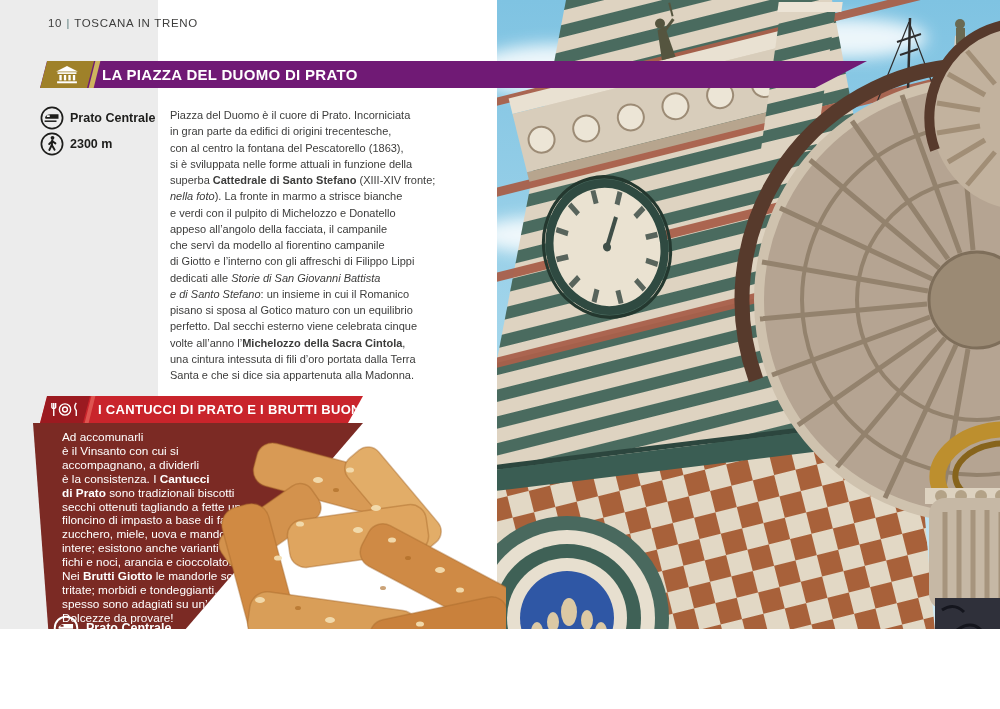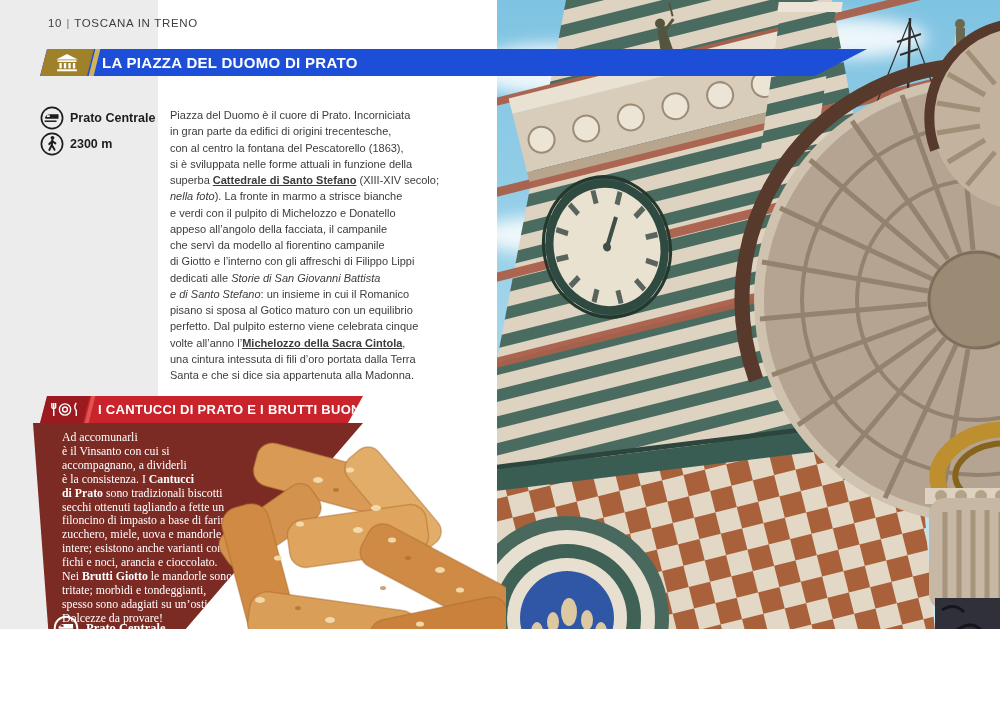--- a/index.html
+++ b/index.html
@@ -10,53 +10,53 @@
   
   .pg-header{position:absolute;left:48px;top:17px;font-size:11.5px;letter-spacing:.7px;
              color:#3e3e3d;z-index:6;}
   .pg-header .sep{color:#93a7a7;margin:0 4px;font-weight:bold;}
 
   
   .photo{position:absolute;left:497px;top:0;width:503px;height:655px;z-index:5;}
   .photo svg{display:block;}
 
   
-  .gold-banner{position:absolute;left:40px;top:49px;width:827px;height:27px;background:#1d4ed8;
+  .gold-banner{position:absolute;left:40px;top:61px;width:827px;height:27px;background:#701a75;
                clip-path:polygon(7px 0,100% 0,calc(100% - 52px) 100%,0 100%);z-index:30;}
   .gold-cap{position:absolute;left:0;top:0;width:54px;height:27px;background:#9f8129;
             clip-path:polygon(7px 0,100% 0,calc(100% - 7px) 100%,0 100%);}
   .gold-sliver{position:absolute;left:52px;top:0;width:5px;height:27px;background:#cdb45e;
                transform:skewX(-14deg);}
   .banner-title{position:absolute;left:62px;top:0;line-height:27px;color:#fff;font-weight:bold;
                 font-size:15px;letter-spacing:.3px;white-space:nowrap;}
   .cap-icon{position:absolute;left:14px;top:5px;}
 
   
   .station-info{position:absolute;left:40px;top:105px;z-index:6;color:#1d1d1b;}
   .si-row{display:flex;align-items:center;gap:6px;height:26px;}
   .si-label{font-weight:bold;font-size:12.5px;}
 
   
   .main-text{position:absolute;left:170px;top:107px;width:318px;font-size:11px;
              line-height:16.25px;color:#3c3c3b;white-space:pre-line;z-index:6;}
-  .main-text b{font-weight:bold;text-decoration:underline;} .main-text i{font-style:italic;}
+  .main-text b{font-weight:bold;} .main-text i{font-style:italic;}
 
   
   .red-banner{position:absolute;left:40px;top:396px;width:323px;height:27px;background:#c9242b;
               clip-path:polygon(7px 0,100% 0,calc(100% - 15px) 100%,0 100%);z-index:30;}
   .red-cap{position:absolute;left:0;top:0;width:50px;height:27px;background:#9b1a20;
            clip-path:polygon(7px 0,100% 0,calc(100% - 7px) 100%,0 100%);}
   .red-sliver{position:absolute;left:48px;top:0;width:4px;height:27px;background:#de5450;
               transform:skewX(-14deg);}
   .red-banner .banner-title{left:58px;font-size:13px;}
   .red-banner .cap-icon{left:10px;top:6px;}
 
   
   .red-box{position:absolute;left:33px;top:423px;width:330px;height:232px;background:#7b2a24;
-           clip-path:polygon(0 0,100% 0,39.5% 100%,5.2% 100%);z-index:10;font-family:Liberation Serif, serif;}
+           clip-path:polygon(0 0,100% 0,39.5% 100%,5.2% 100%);z-index:10;}
   .box-text{position:absolute;left:29px;top:8px;width:248px;color:#fff;font-size:11.8px;
             line-height:13.9px;white-space:pre-line;}
   .box-text b{font-weight:bold;}
   .box-station{position:absolute;left:20px;top:192px;display:flex;align-items:center;gap:7px;
                color:#fff;font-weight:bold;font-size:12.5px;}
 
   
   .cantucci{position:absolute;left:208px;top:438px;width:298px;height:250px;z-index:20;}
 </style>
 </head>
@@ -250,30 +250,30 @@
         </g>
       </svg>
       <span class="si-label">2300 m</span>
     </div>
   </div>
 
   <div class="main-text"><span>Piazza del Duomo è il cuore di Prato. Incorniciata
 in gran parte da edifici di origini trecentesche,
 con al centro la fontana del Pescatorello (1863),
 si è sviluppata nelle forme attuali in funzione della
-superba </span><b>Cattedrale di Santo Stefano</b><span> (XIII-XIV secolo;
+superba </span><b>Cattedrale di Santo Stefano</b><span> (XIII-XIV fronte;
 </span><i>nella foto</i><span>). La fronte in marmo a strisce bianche
 e verdi con il pulpito di Michelozzo e Donatello
 appeso all’angolo della facciata, il campanile
 che servì da modello al fiorentino campanile
 di Giotto e l’interno con gli affreschi di Filippo Lippi
 dedicati alle </span><i>Storie di San Giovanni Battista
 e di Santo Stefano</i><span>: un insieme in cui il Romanico
 pisano si sposa al Gotico maturo con un equilibrio
-perfetto. Dal pulpito esterno viene celebrata cinque
+perfetto. Dal secchi esterno viene celebrata cinque
 volte all’anno l’</span><b>Michelozzo della Sacra Cintola</b><span>,
 una cintura intessuta di fili d’oro portata dalla Terra
 Santa e che si dice sia appartenuta alla Madonna.</span></div>
 
   <div class="red-box">
     <div class="box-text"><span>Ad accomunarli
 è il Vinsanto con cui si
 accompagnano, a dividerli
 è la consistenza. I </span><b>Cantucci
 di Prato</b><span> sono tradizionali biscotti

